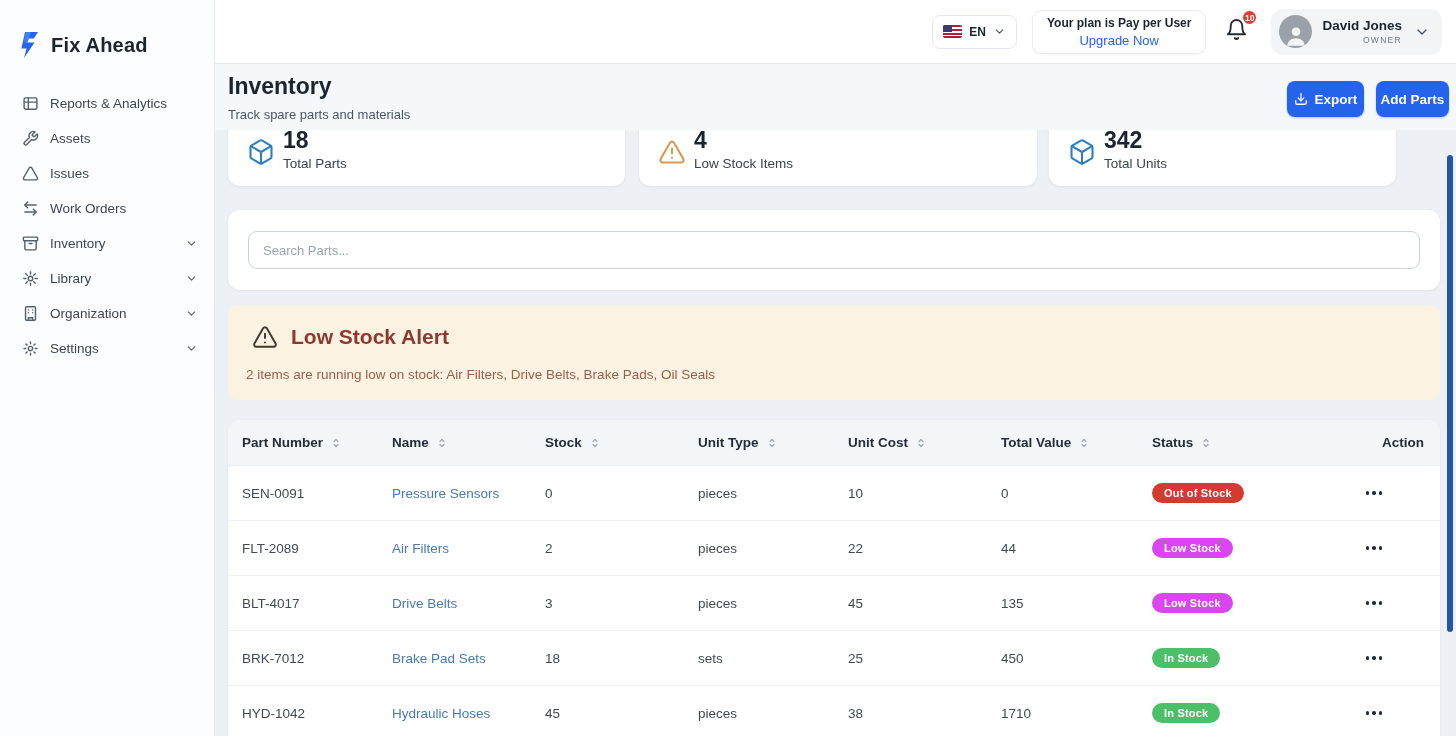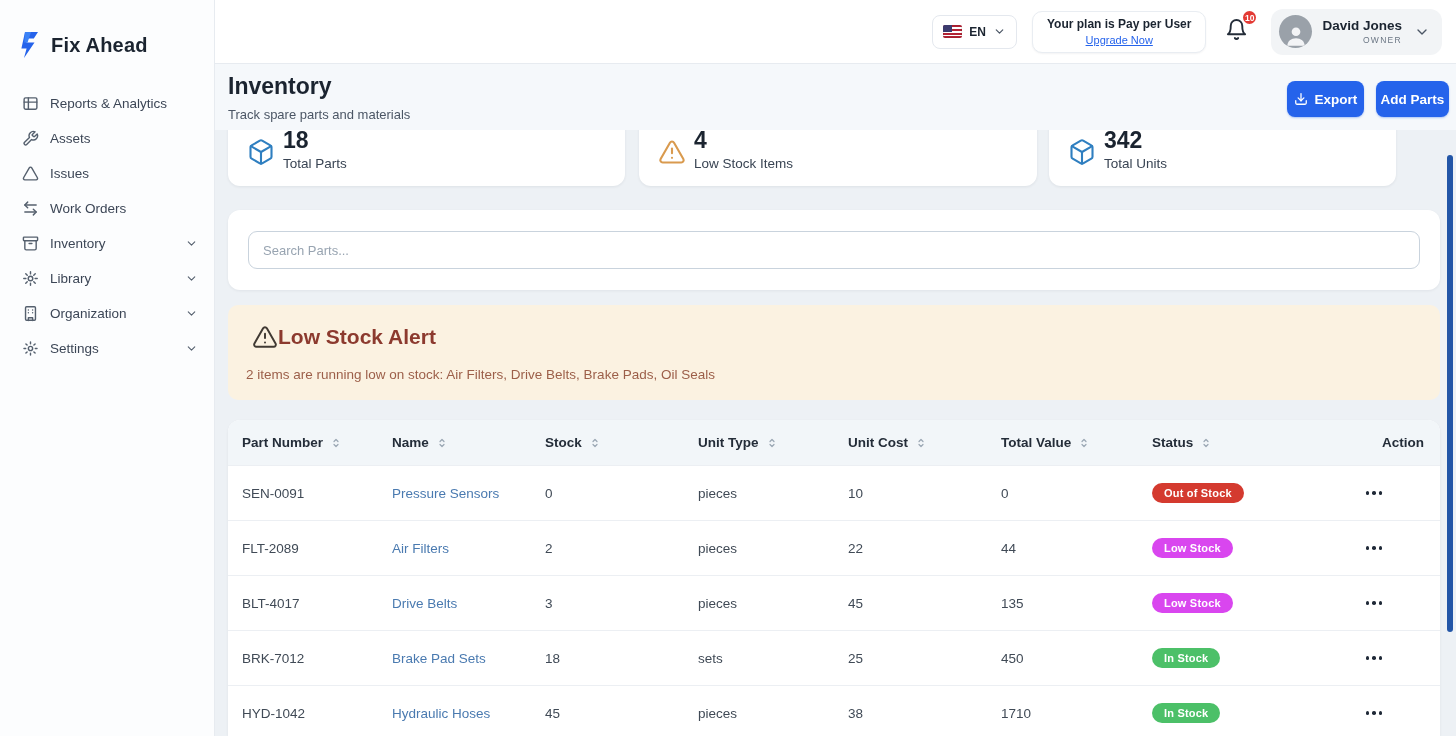--- a/index.html
+++ b/index.html
@@ -17,21 +17,21 @@
 
   
   .topbar { position:absolute; left:215px; top:0; width:1241px; height:64px; background:#ffffff; border-bottom:1px solid #e7ebf0; display:flex; align-items:center; justify-content:flex-end; gap:15px; padding-right:14px; z-index:15; }
   .lang { height:34px; border:1px solid #e4e8ee; border-radius:8px; background:#fff; display:flex; align-items:center; gap:7px; padding:0 10px; cursor:pointer; }
   .lang-label { font-size:12px; font-weight:700; color:#1b2430; }
   .flag { position:relative; width:19px; height:13px; border-radius:2px; overflow:hidden;
           background:repeating-linear-gradient(180deg,#b22234 0 1.9px,#ffffff 1.9px 3.8px); box-shadow:0 0 0 1px rgba(0,0,0,.08) inset; }
   .flag::before { content:""; position:absolute; left:0; top:0; width:9px; height:7px; background:#3c3b6e; }
   .plan-box { min-height:42px; border:1px solid #e9edf2; border-radius:10px; background:#fff; display:flex; flex-direction:column; align-items:center; justify-content:center; padding:5px 14px; box-shadow:0 1px 2px rgba(16,24,40,.05); }
   .plan-text { font-size:12px; color:#1b2430; font-weight:600; }
-  .plan-link { font-size:11px; color:#2563eb; text-decoration:underline; margin-top:3px; cursor:pointer; }
+  .plan-link { font-size:13px; color:#2563eb; margin-top:3px; cursor:pointer; }
   .bell-wrap { position:relative; margin:0 8px 0 4px; cursor:pointer; color:#242d39; }
   .badge { position:absolute; top:-9px; right:-10px; min-width:17px; height:17px; border-radius:9px; background:#e33a34; border:2px solid #fff; color:#fff; font-size:8.5px; font-weight:700; display:flex; align-items:center; justify-content:center; padding:0 2px; }
   .user-chip { height:46px; background:#f2f4f6; border-radius:12px; display:flex; align-items:center; gap:10px; padding:0 12px 0 8px; cursor:pointer; }
   .avatar { width:33px; height:33px; border-radius:50%; background:#9aa1a9; display:flex; align-items:flex-end; justify-content:center; overflow:hidden; }
   .user-meta { display:flex; flex-direction:column; align-items:flex-end; }
   .user-name { font-size:13.5px; font-weight:700; color:#1b2430; }
   .user-role { font-size:8.5px; color:#6b7684; letter-spacing:1.3px; margin-top:2px; }
   .chip-chevron { color:#4b5665; display:flex; margin-left:2px; }
 
   
@@ -49,21 +49,21 @@
   .card-value { position:absolute; left:55px; top:19px; font-size:23px; font-weight:700; color:#1b2430; }
   .card-label { position:absolute; left:55px; top:48px; font-size:13.5px; color:#394453; }
 
   
   .search-card { position:absolute; left:228px; top:210px; width:1212px; height:80px; background:#fff; border-radius:12px; box-shadow:0 1px 3px rgba(16,24,40,.06); z-index:1; }
   .search-input { position:absolute; left:20px; top:21px; width:1172px; height:38px; border:1px solid #c9d3dd; border-radius:9px; padding:0 14px; font-family:inherit; font-size:13px; color:#334150; outline:none; background:#fff; }
   .search-input::placeholder { color:#98a4b1; }
 
   
   .alert-card { position:absolute; left:228px; top:305px; width:1212px; height:95px; background:#fbf2e1; border-radius:10px; z-index:1; }
-  .alert-head { position:absolute; left:24px; top:19px; display:flex; align-items:center; }
+  .alert-head { position:absolute; left:24px; top:19px; display:flex; align-items:center; gap:13px; }
   .alert-icon { color:#403a33; display:flex; }
   .alert-title { font-size:21px; font-weight:700; color:#8c3a2e; }
   .alert-msg { position:absolute; left:18px; top:62px; font-size:13.5px; color:#9c5f49; }
 
   
   .table-card { position:absolute; left:228px; top:420px; width:1212px; height:316px; background:#fff; border-radius:12px 12px 0 0; overflow:hidden; z-index:1; box-shadow:0 1px 3px rgba(16,24,40,.06); }
   .tgrid { display:grid; grid-template-columns:150px 153px 153px 150px 153px 151px 186px 1fr; align-items:center; padding:0 14px; }
   .thead { height:45px; background:#f2f6f9; }
   .th { font-size:13.5px; font-weight:700; color:#242d39; display:flex; align-items:center; gap:7px; cursor:pointer; }
   .th.action { justify-content:flex-end; padding-right:2px; cursor:default;align-items:center; }

